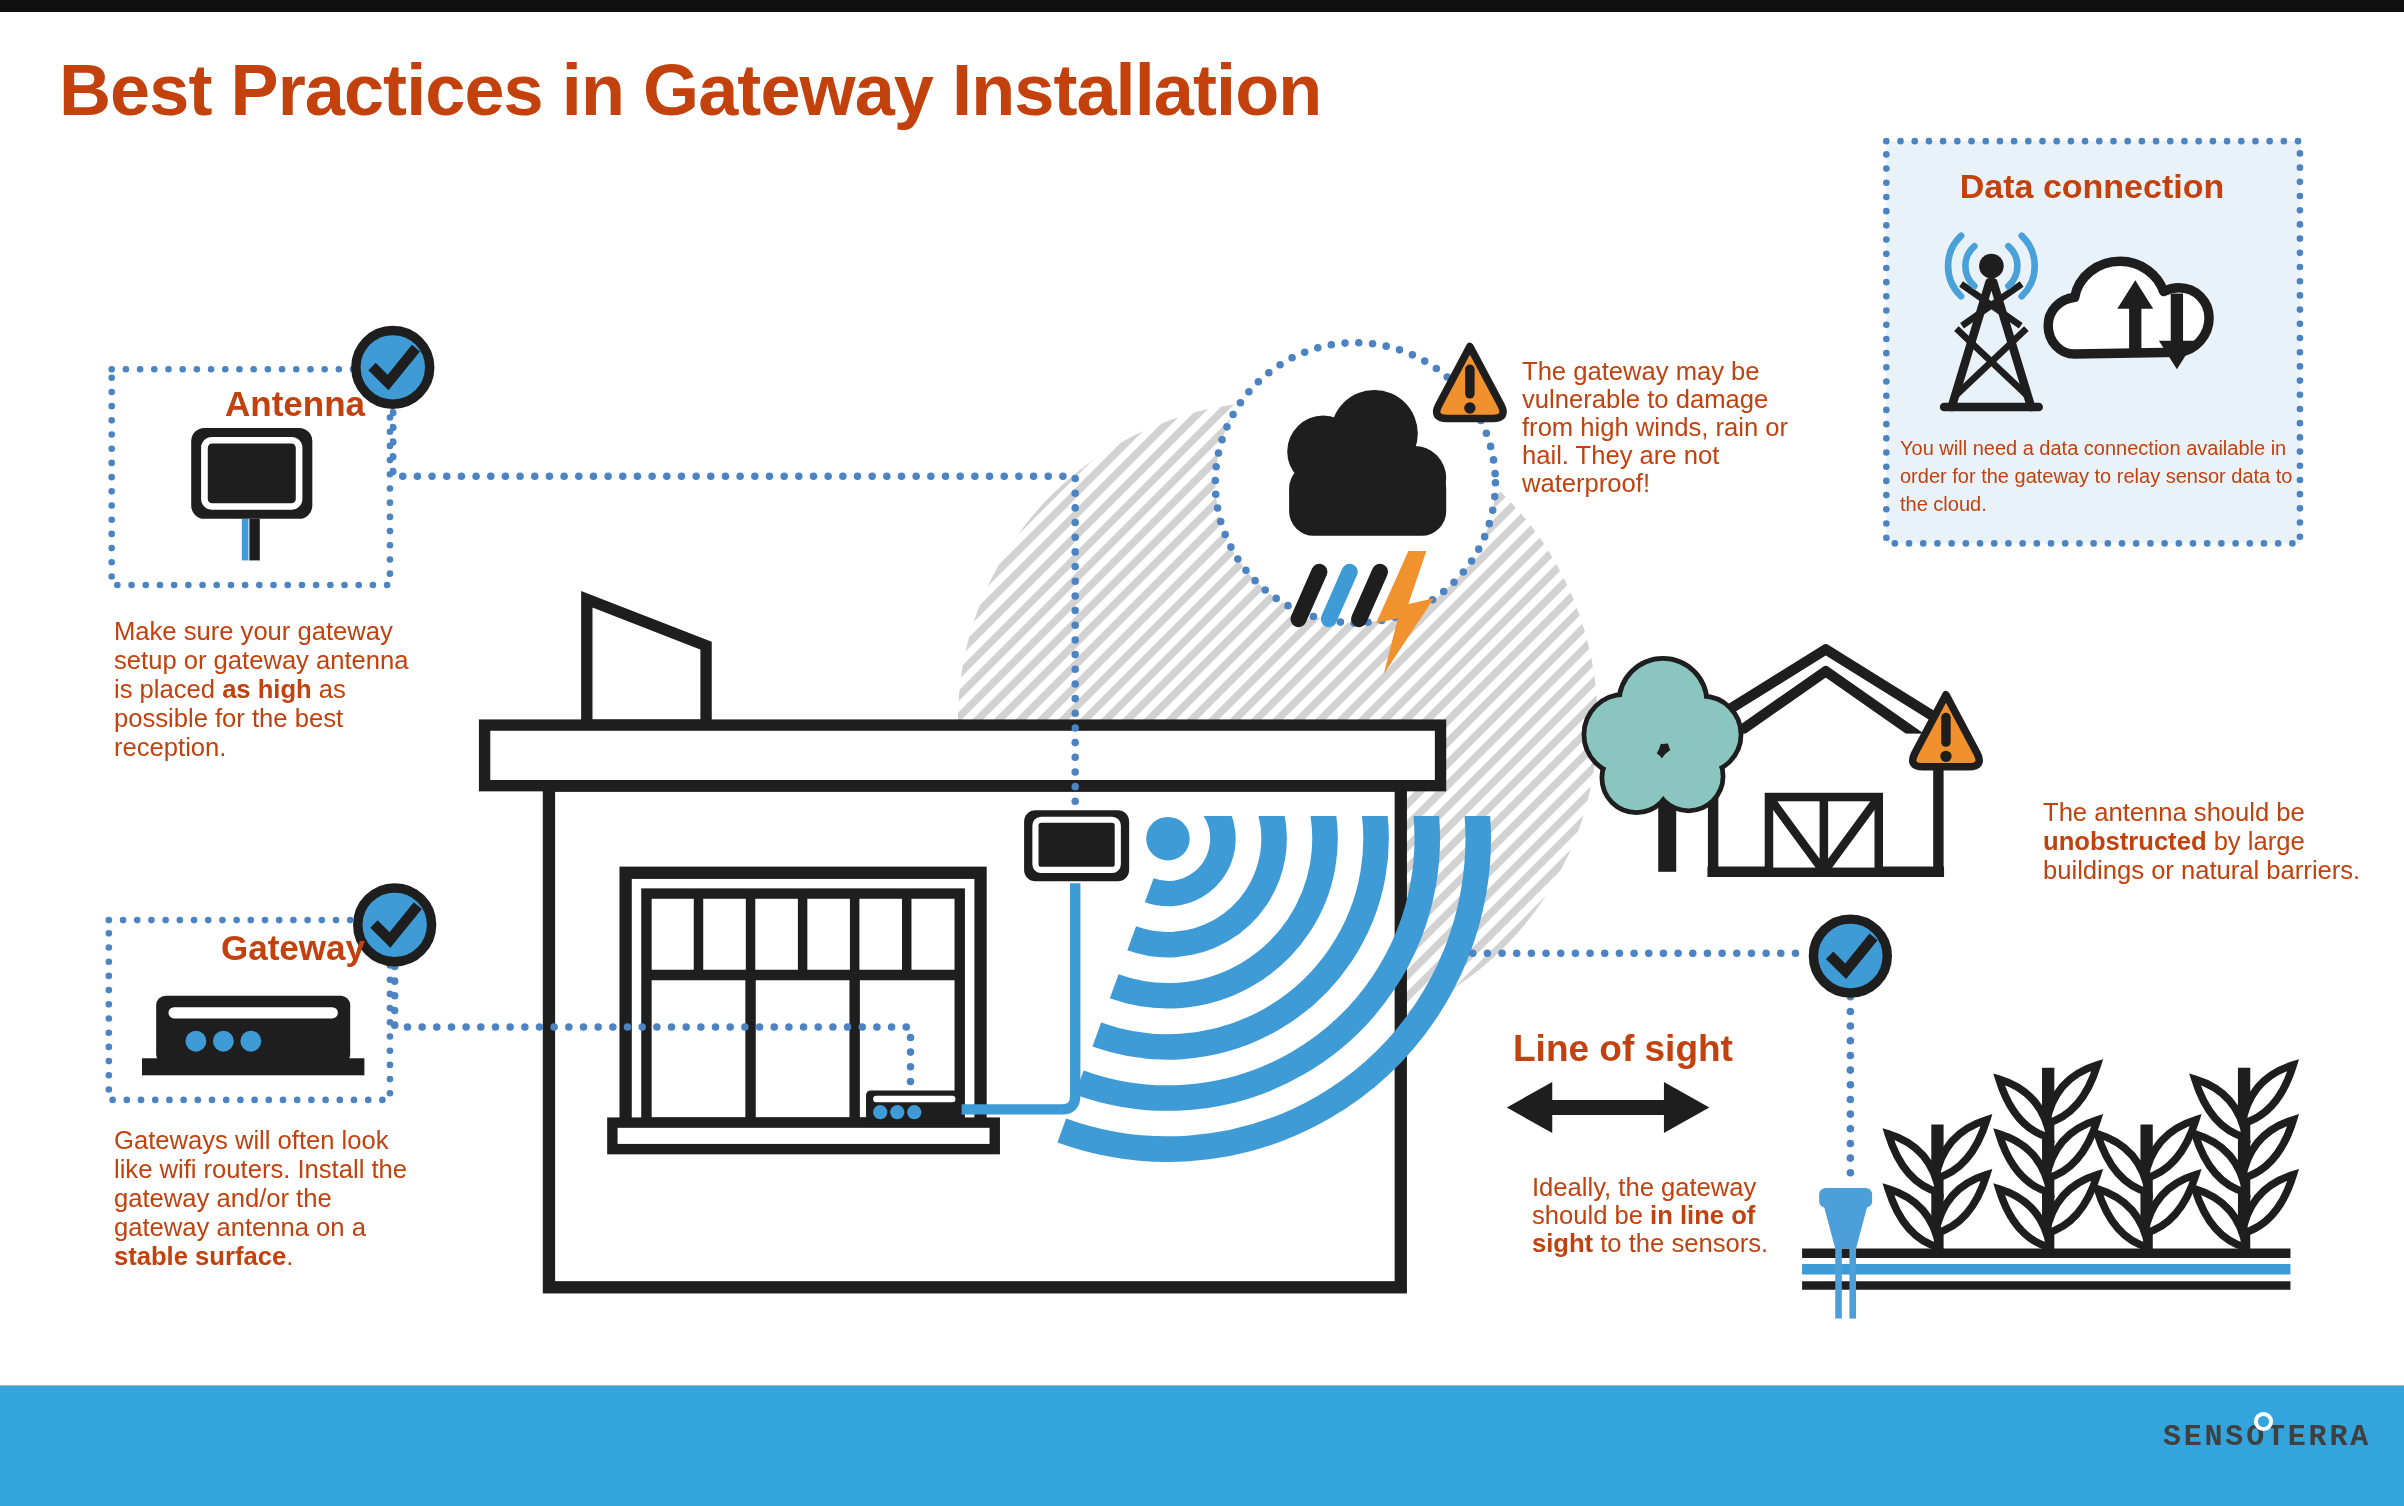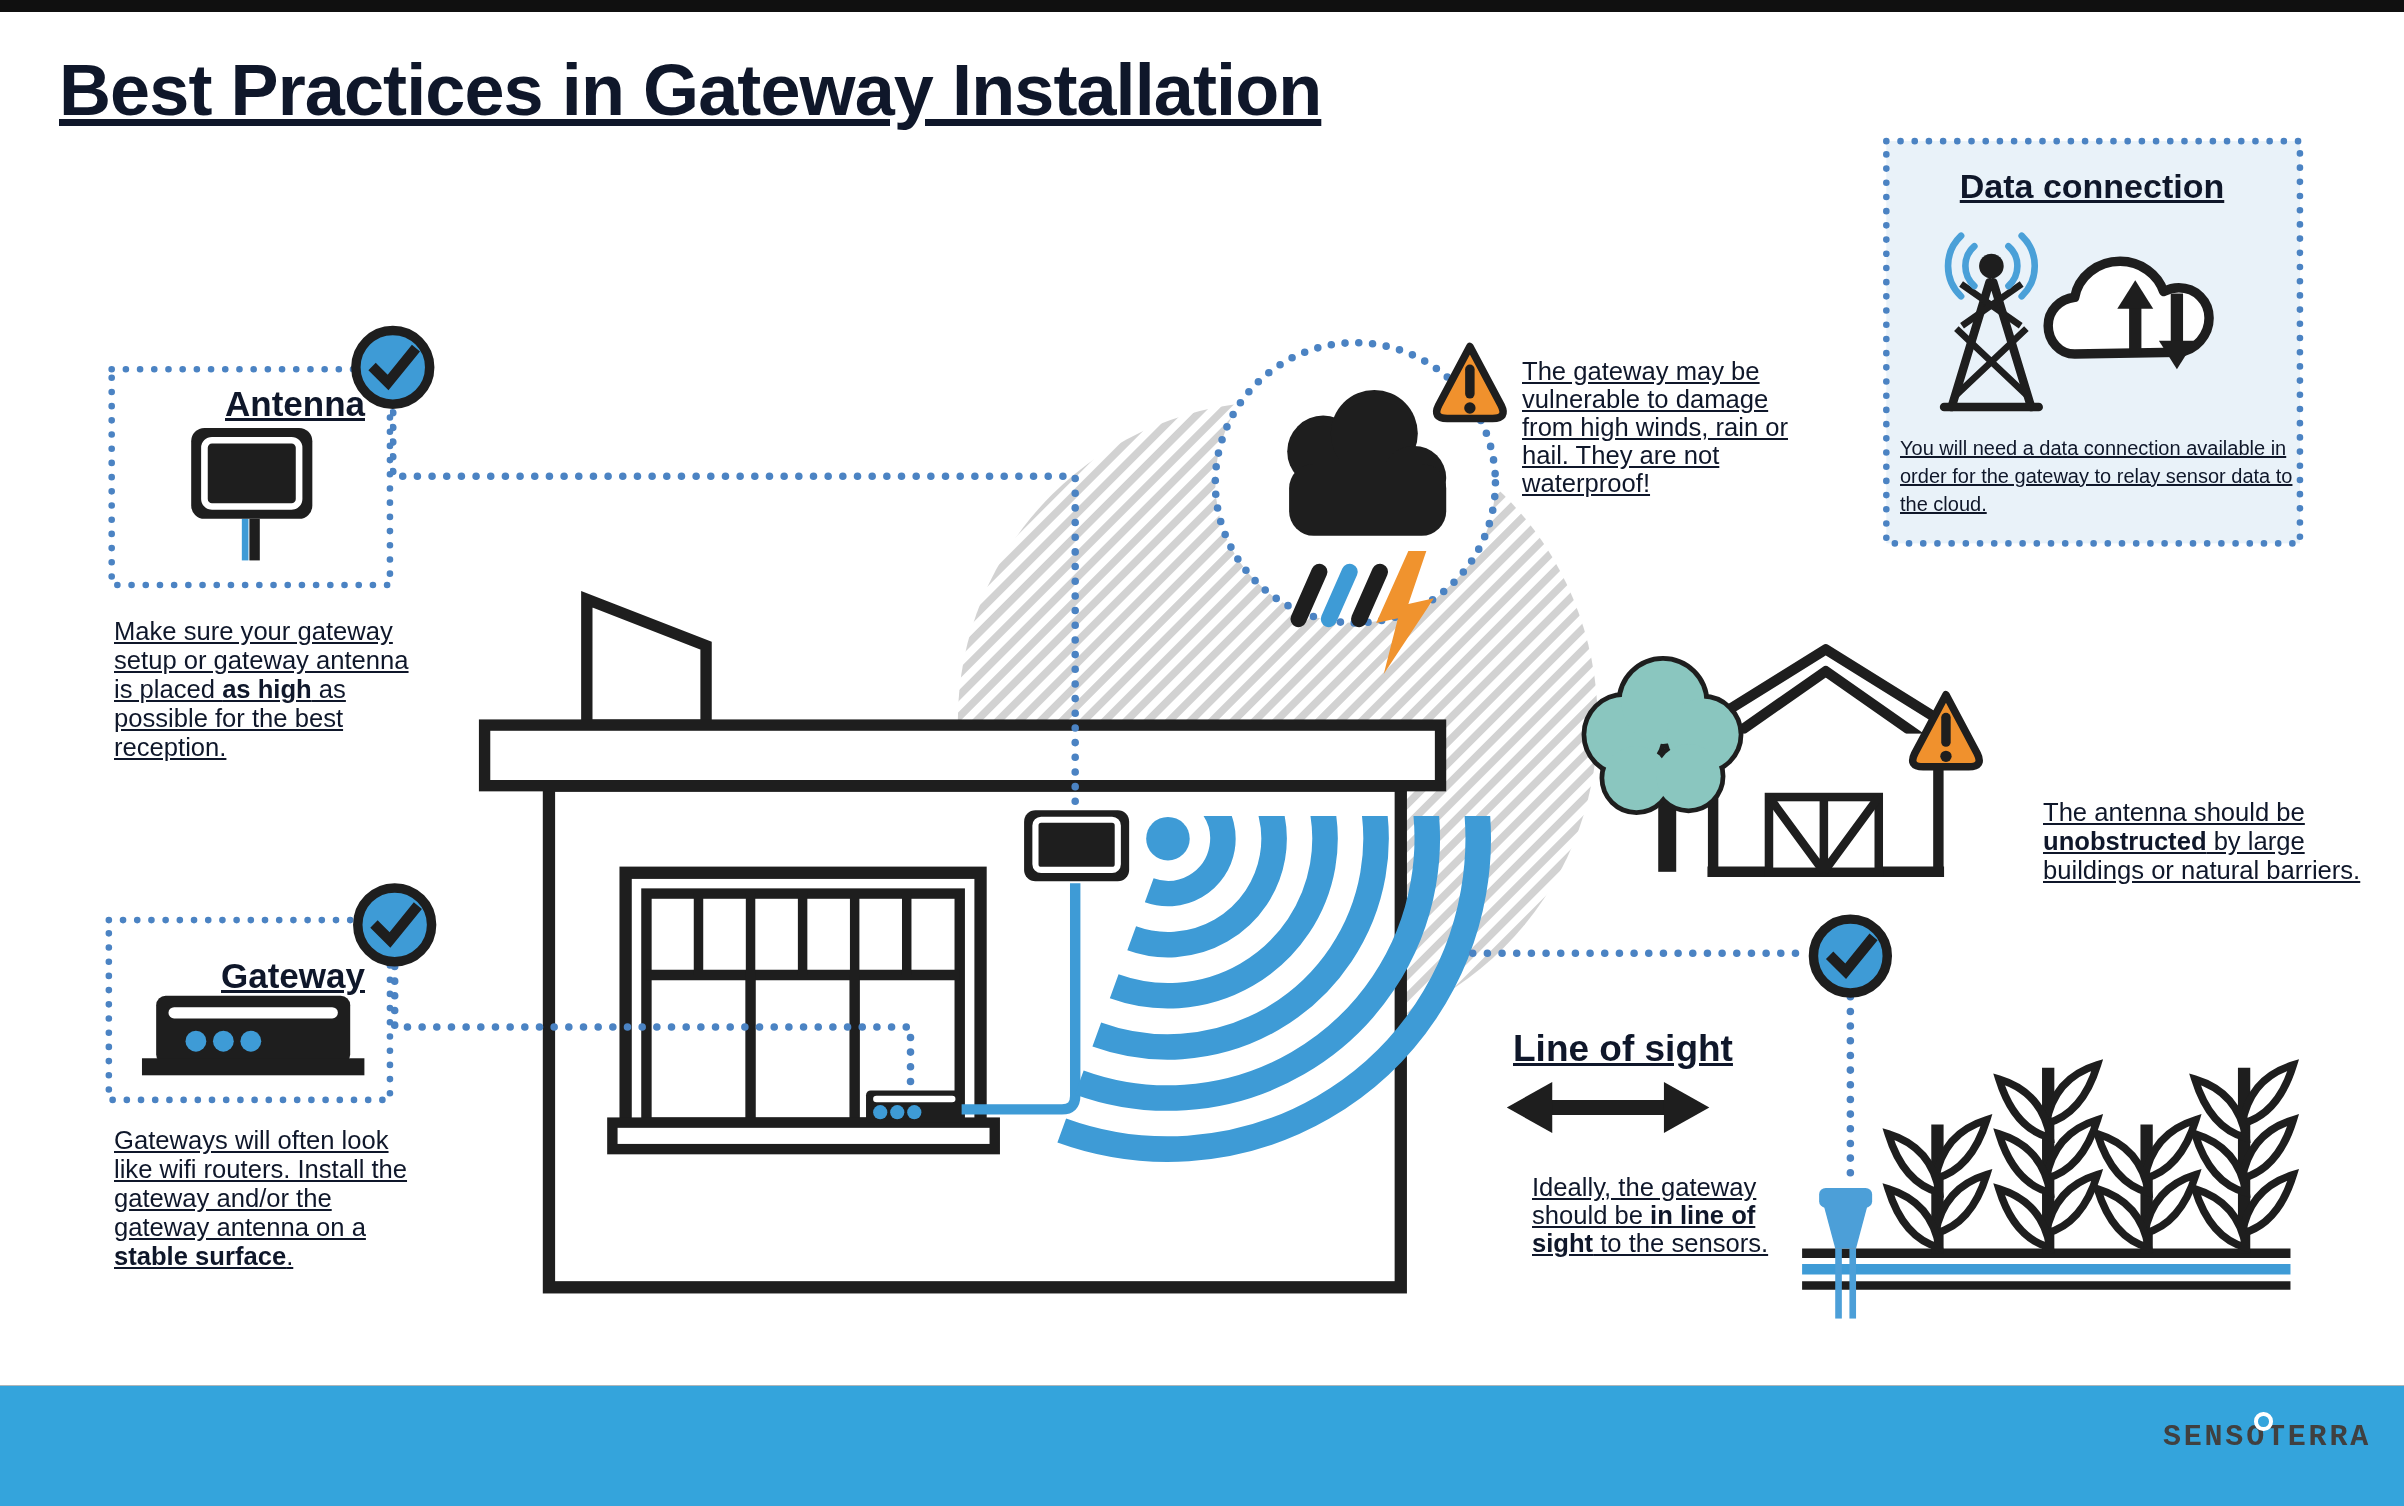--- a/index.html
+++ b/index.html
@@ -3,21 +3,21 @@
 <meta charset="utf-8">
 <style>
   html,body { margin:0; padding:0; background:#ffffff; }
   #page {
     position:relative; width:2405px; height:1507px; overflow:hidden;
     font-family:"Liberation Sans", sans-serif; color:#1e1e1e; background:#ffffff;
   }
   #topbar { position:absolute; left:0; top:0; width:2405px; height:12.3px; background:#101010; }
   #art { position:absolute; left:0; top:0; width:2405px; height:1507px; }
 
-  .txt { position:absolute; color:#0f172a;text-decoration:underline; }
+  .txt { position:absolute; color:#c2410c; }
   .title { left:59px; top:49px; font-size:72px; font-weight:800; letter-spacing:-0.9px; white-space:nowrap; }
   .boxlabel { font-size:35px; font-weight:800; transform:translateX(-50%); white-space:nowrap;margin-left:44px; }
   .para { font-size:25.6px; line-height:29px; font-weight:500; }
   .para b { font-weight:800; }
   .antenna-para { left:114px; top:617px;  width:305px; }
   .gateway-para { left:114px; top:1126px; width:301px; }
   .storm-para   { left:1522px; top:357px; width:297px; line-height:28px; }
   .barn-para    { left:2011px; top:798px; width:320px;margin-left:32px; }
   .los-para     { left:1524px; top:1173px; width:246px; line-height:28px;margin-left:8px; }
   .data-title   { left:2092px; top:167px; font-size:34px; font-weight:800; transform:translateX(-50%); white-space:nowrap; }
@@ -280,21 +280,21 @@
         <polygon points="2300,390 2281,360 2319,360" fill="#1e1e1e"></polygon>
       </g>
     </g>
   </svg>
 
   <div class="txt title">Best Practices in Gateway Installation</div>
 
   <div class="txt boxlabel" style="left:251px; top:384px;">Antenna</div>
   <div class="txt para antenna-para"><span>Make sure your gateway setup or gateway antenna is placed </span><b>as high</b><span> as possible for the best reception.</span></div>
 
-  <div class="txt boxlabel" style="left:249px; top:956px;">Gateway</div>
+  <div class="txt boxlabel" style="left:249px; top:928px;">Gateway</div>
   <div class="txt para gateway-para"><span>Gateways will often look like wifi routers. Install the gateway and/or the gateway antenna on a </span><b>stable surface</b><span>.</span></div>
 
   <div class="txt para storm-para">The gateway may be vulnerable to damage from high winds, rain or hail. They are not waterproof!</div>
 
   <div class="txt para barn-para"><span>The antenna should be </span><b>unobstructed</b><span> by large buildings or natural barriers.</span></div>
 
   <div class="txt los-title">Line of sight</div>
   <div class="txt para los-para"><span>Ideally, the gateway should be </span><b>in line of sight</b><span> to the sensors.</span></div>
 
   <div class="txt data-title">Data connection</div>

